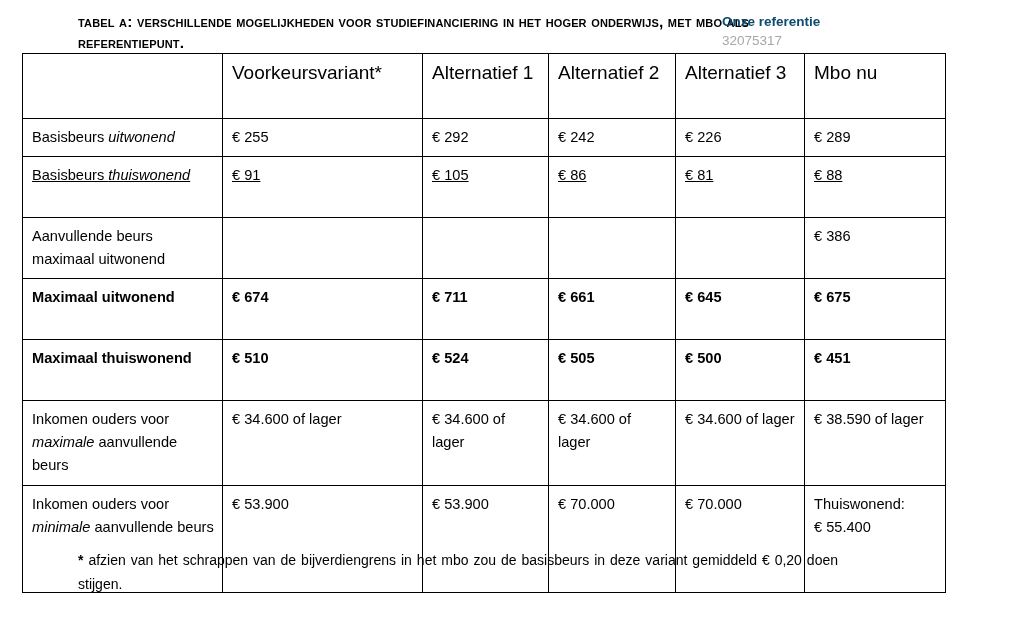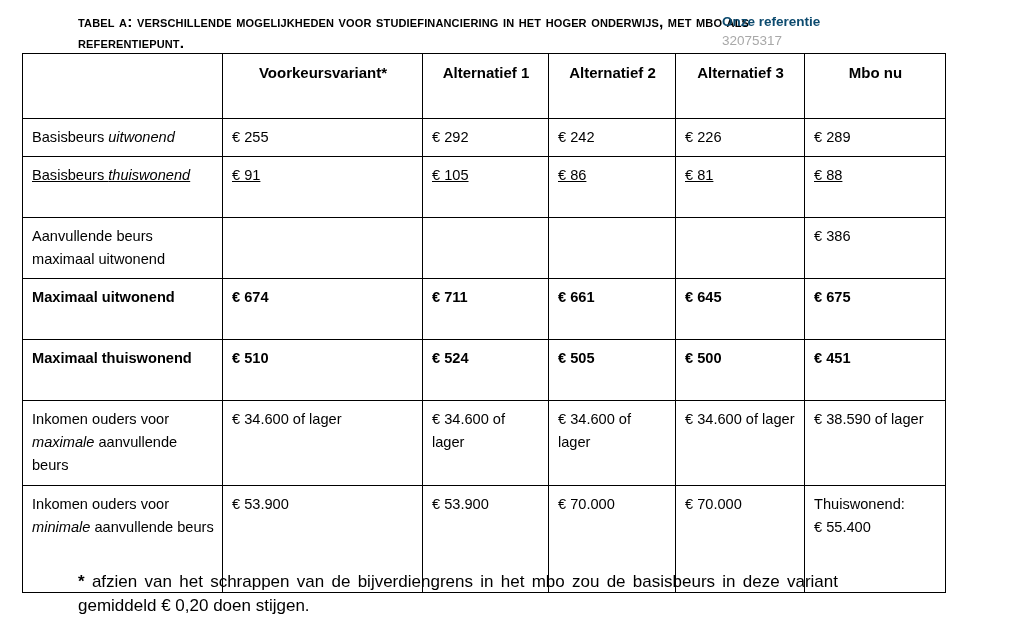--- a/index.html
+++ b/index.html
@@ -71,26 +71,25 @@
   }
   table.fin td, table.fin th {
     border: 1px solid #000000;
     vertical-align: top;
     text-align: left;
     padding: 7px 8px 7px 9px;
     line-height: 23px;
     font-weight: normal;
   }
   table.fin thead th {
-    font-weight: bold;
-    font-size: 15px;
+    font-weight: normal;
+    font-size: 19px;
     height: 50px;
     vertical-align: top;
     padding-top: 7px;
-    text-align: center;
   }
   
   table.fin {
     border: 1.5px solid #000;
   }
   col.c0 { width: 200px; }
   col.c1 { width: 200px; }
   col.c2 { width: 126px; }
   col.c3 { width: 127px; }
   col.c4 { width: 129px; }
@@ -109,23 +108,23 @@
   tr.r-3 td { height: 46px; }
   tr.r-4 td { height: 46px; }
   tr.r-5 td { height: 46px; }
   tr.r-6 td { height: 70px; }
   tr.r-7 td { height: 92px; }
 
   
   .footnote {
     position: absolute;
     left: 78px;
-    top: 570px;
+    top: 548px;
     width: 760px;
-    font-size: 17px;
+    font-size: 14px;
     line-height: 24px;
     text-align: justify;
   }
   .footnote .star {
     font-weight: bold;
   }
 </style>
 </head>
 <body>
 

